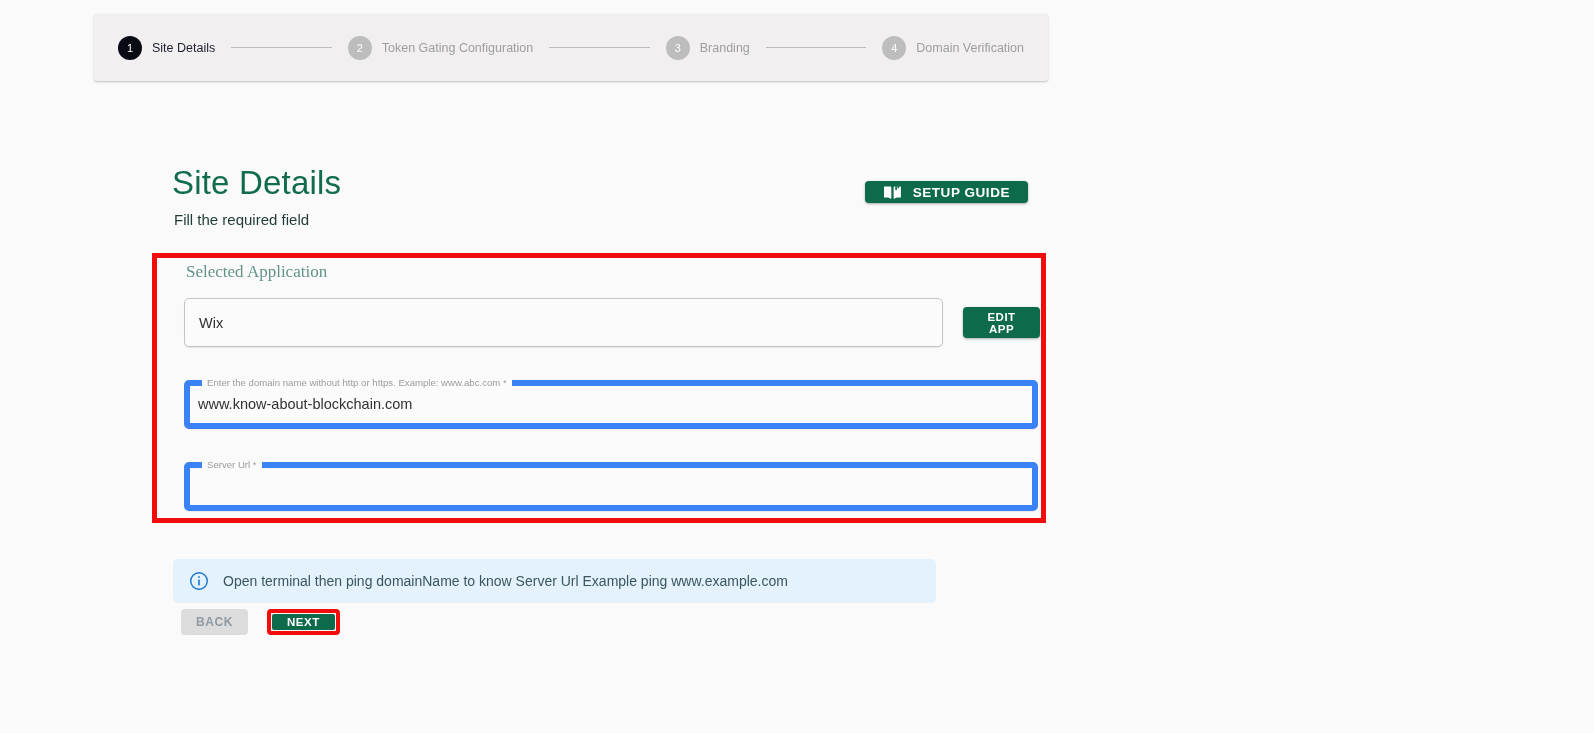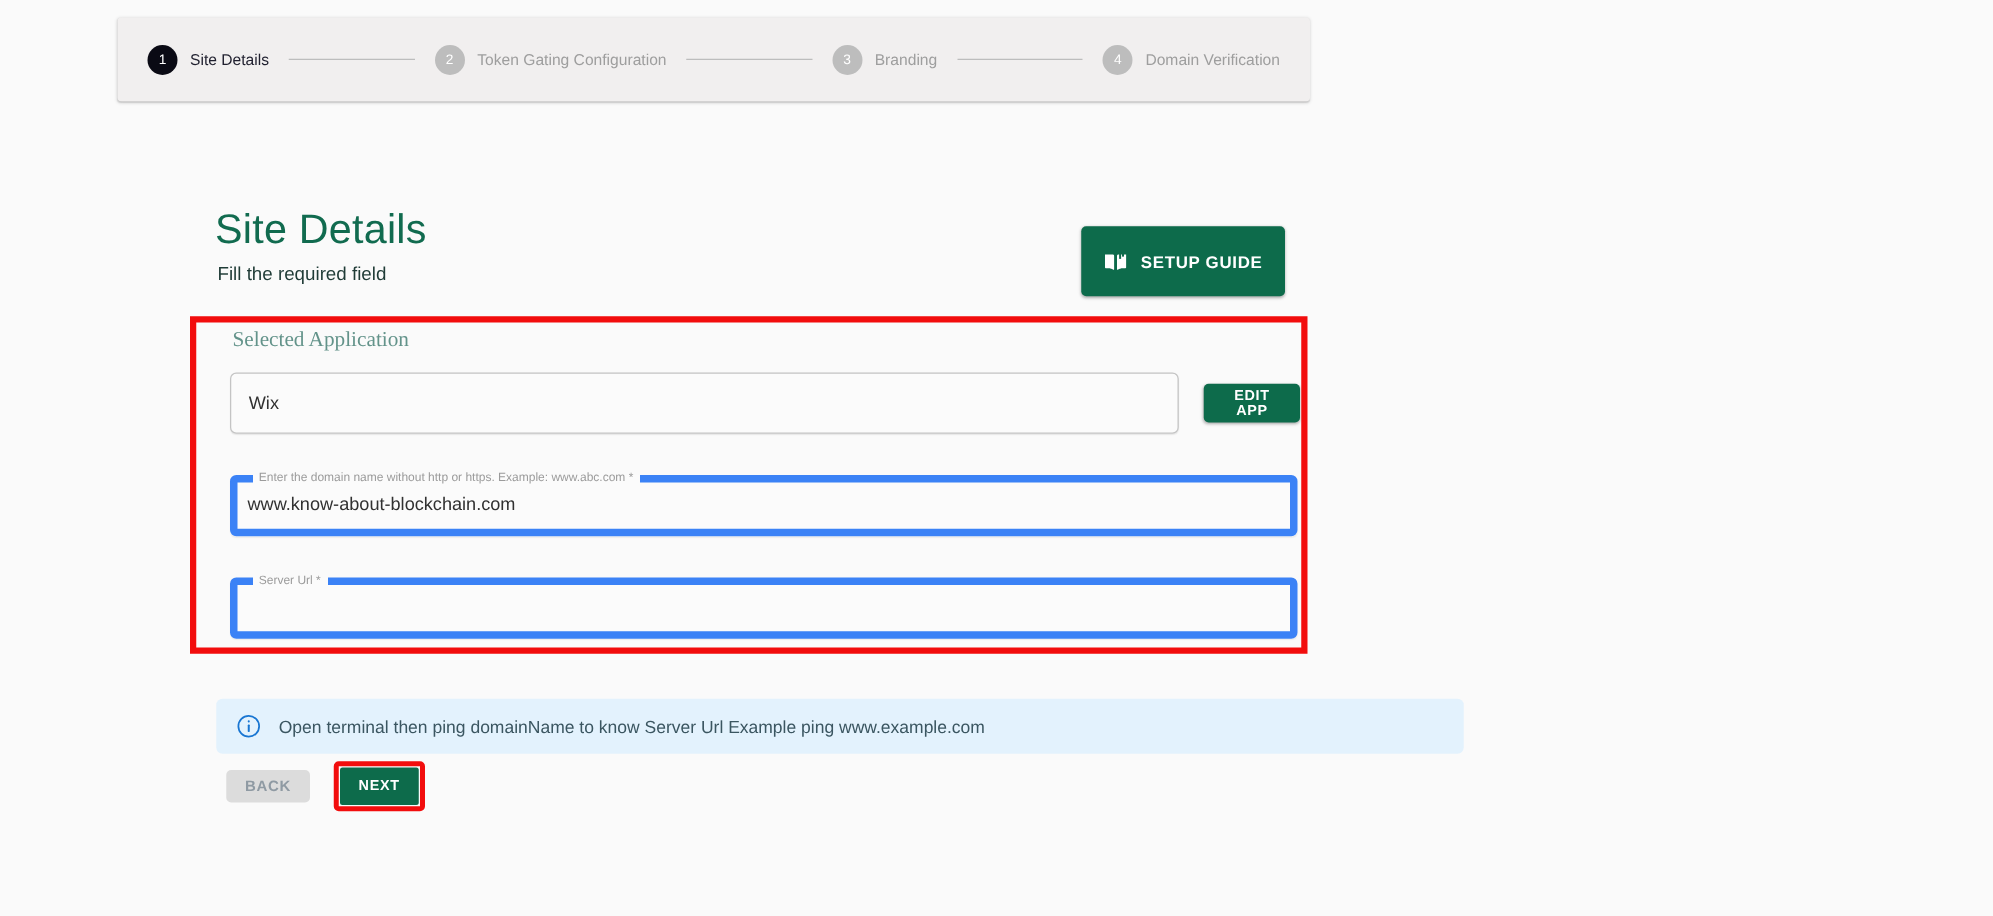--- a/index.html
+++ b/index.html
@@ -97,21 +97,21 @@
     color: #1f3b36;
     margin: 9px 0 0 2px;
     font-weight: 400;
   }
   .setup-guide-btn {
     margin-top: 17px;
     background: #0d6b4b;
     color: #ffffff;
     border: none;
     border-radius: 4px;
-    height: 56px;
+    height: 22px;
     padding: 0 18px;
     display: flex;
     align-items: center;
     gap: 11px;
     font-size: 13.5px;
     font-weight: 600;
     letter-spacing: 0.55px;
     cursor: pointer;
     box-shadow: 0 1px 3px rgba(0,0,0,0.2), 0 1px 2px rgba(0,0,0,0.14);
     font-family: "Liberation Sans", sans-serif;
@@ -214,21 +214,21 @@
     align-items: center;
     font-size: 14.5px;
     color: #313131;
   }
 
   
   .info-alert {
     position: absolute;
     left: 173px;
     top: 419px;
-    width: 998px;
+    width: 763px;
     height: 44px;
     background: #e3f2fd;
     border-radius: 5px;
     display: flex;
     align-items: center;
     padding-left: 16px;
     box-sizing: border-box;
     gap: 14px;
   }
   .info-alert .info-text {
@@ -263,21 +263,21 @@
     border: 4px solid #f20d0d;
     border-radius: 4px;
     padding: 1px;
     display: inline-flex;
   }
   .next-btn {
     background: #0d6b4b;
     color: #ffffff;
     border: none;
     border-radius: 2px;
-    height: 30px;
+    height: 16px;
     padding: 0 15px;
     font-size: 11.5px;
     font-weight: 700;
     letter-spacing: 0.55px;
     cursor: pointer;
     font-family: "Liberation Sans", sans-serif;
   }
 </style>
 </head>
 <body>

